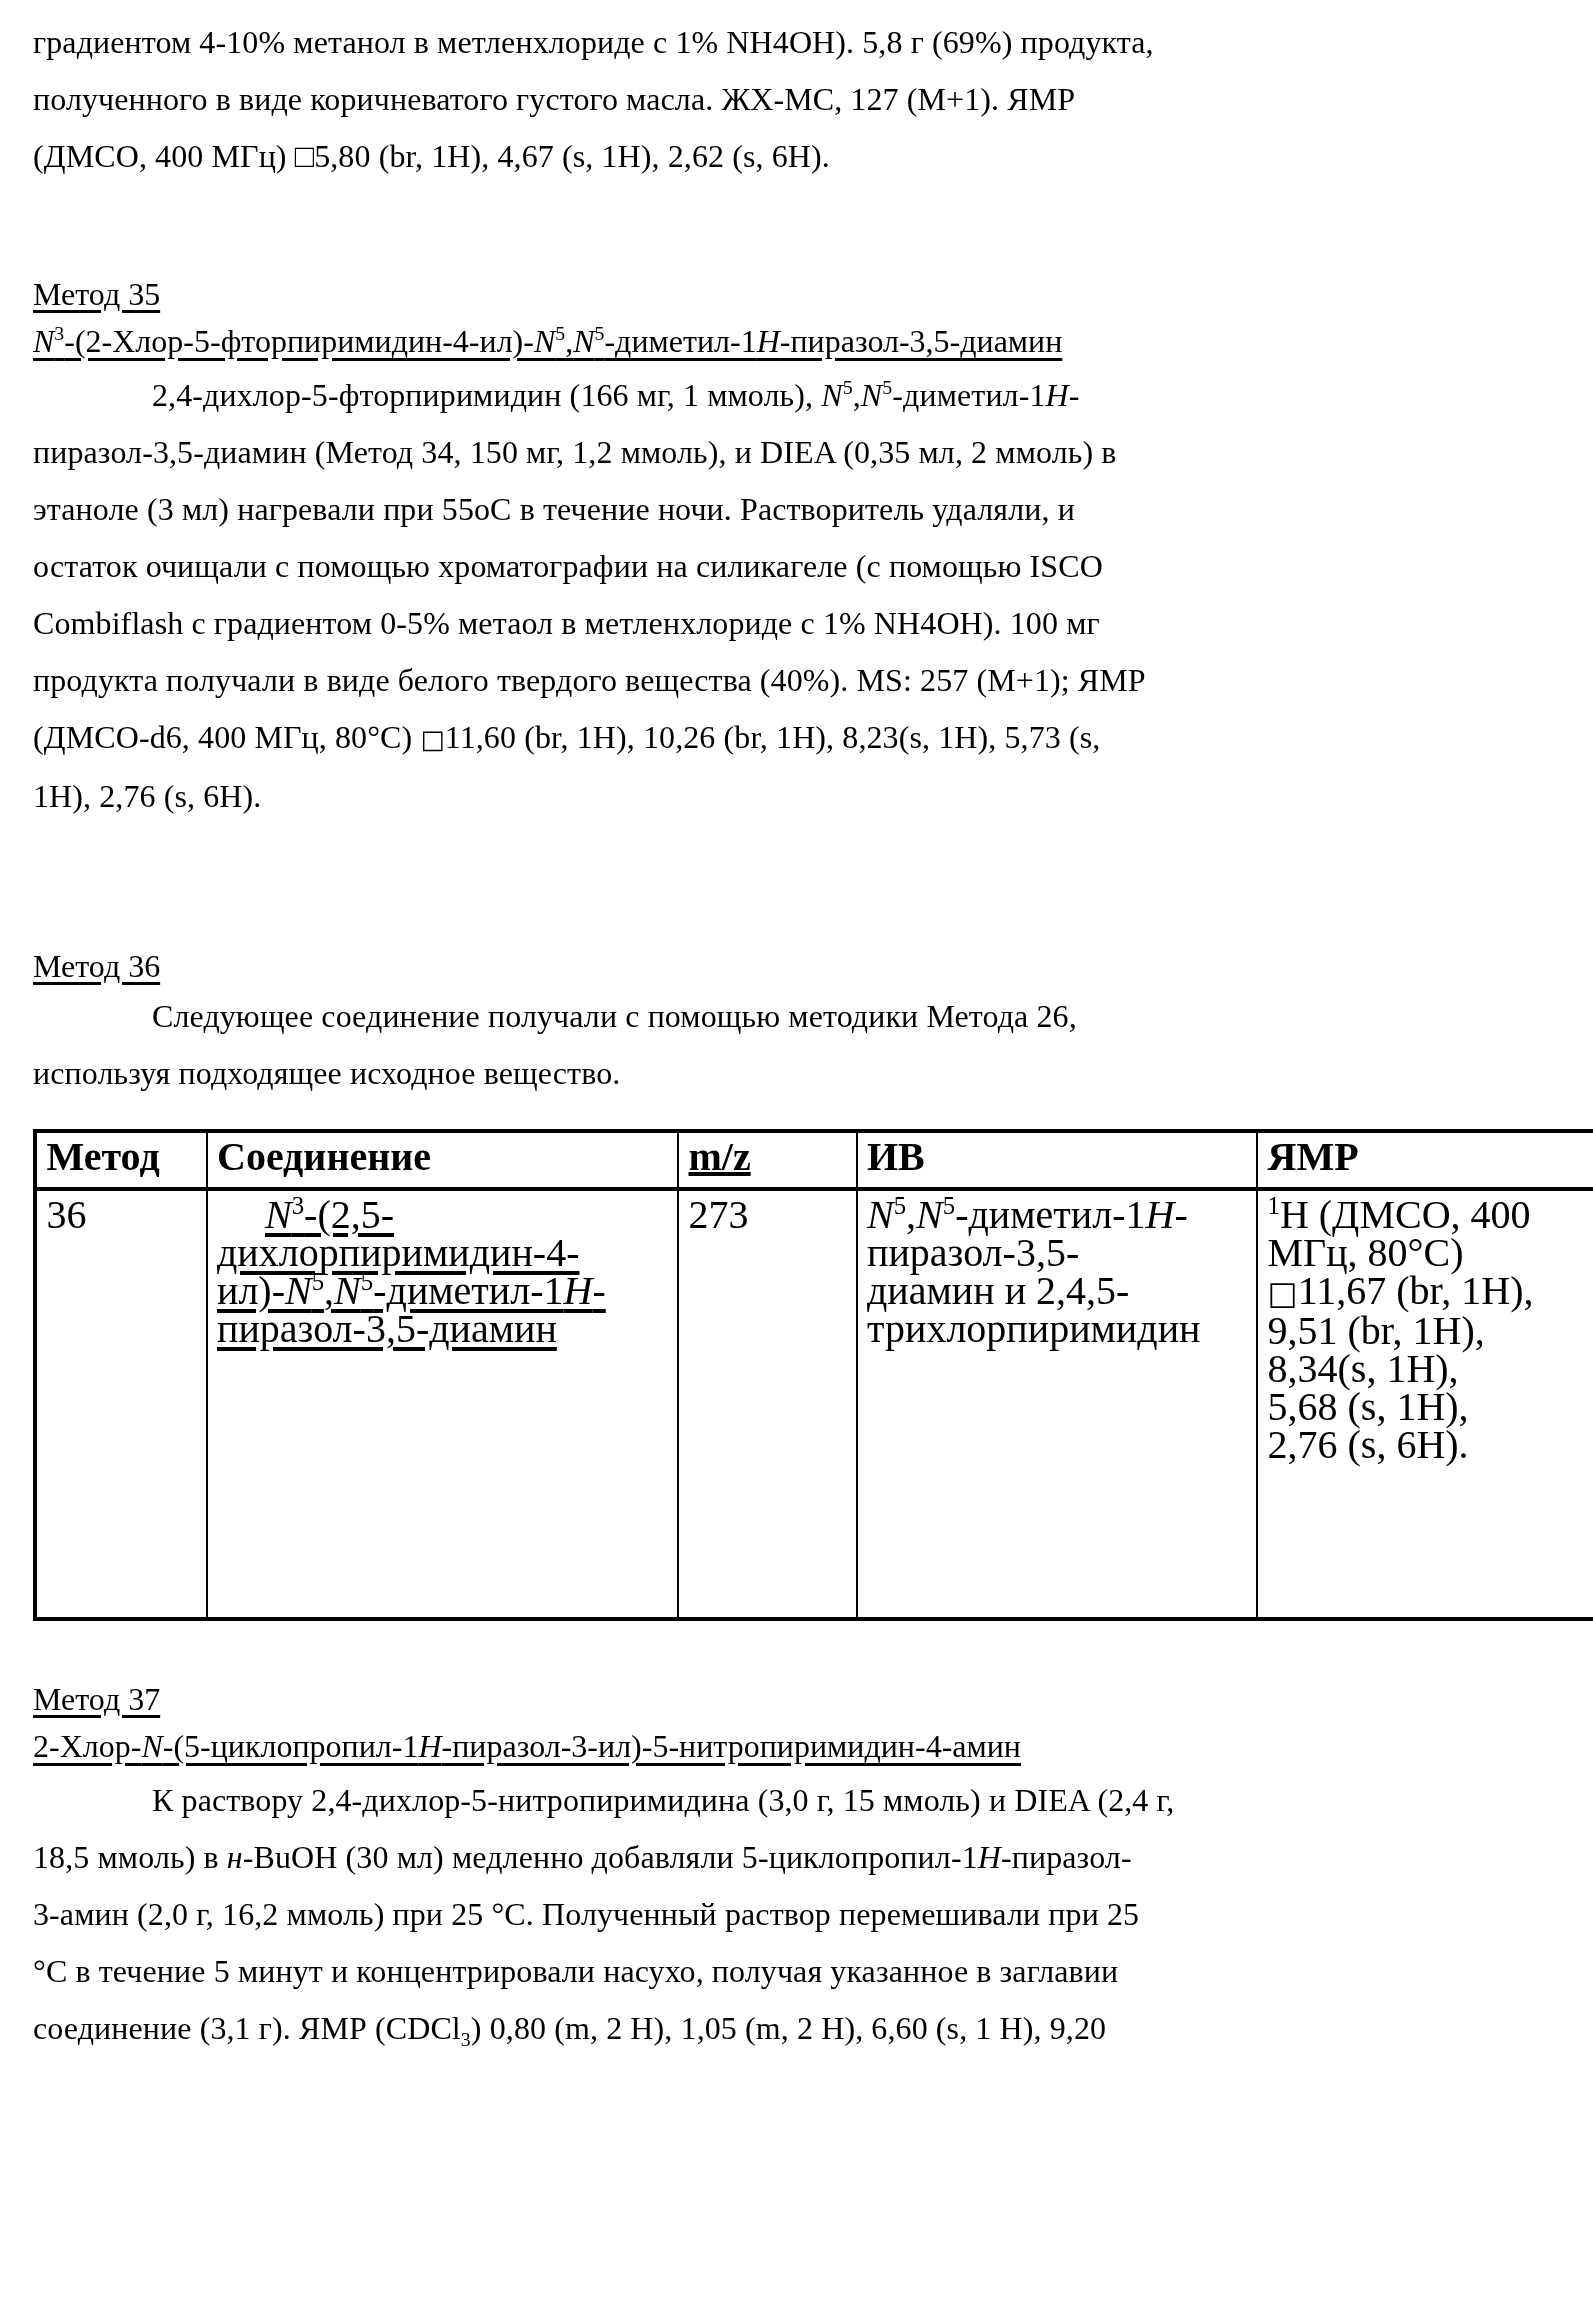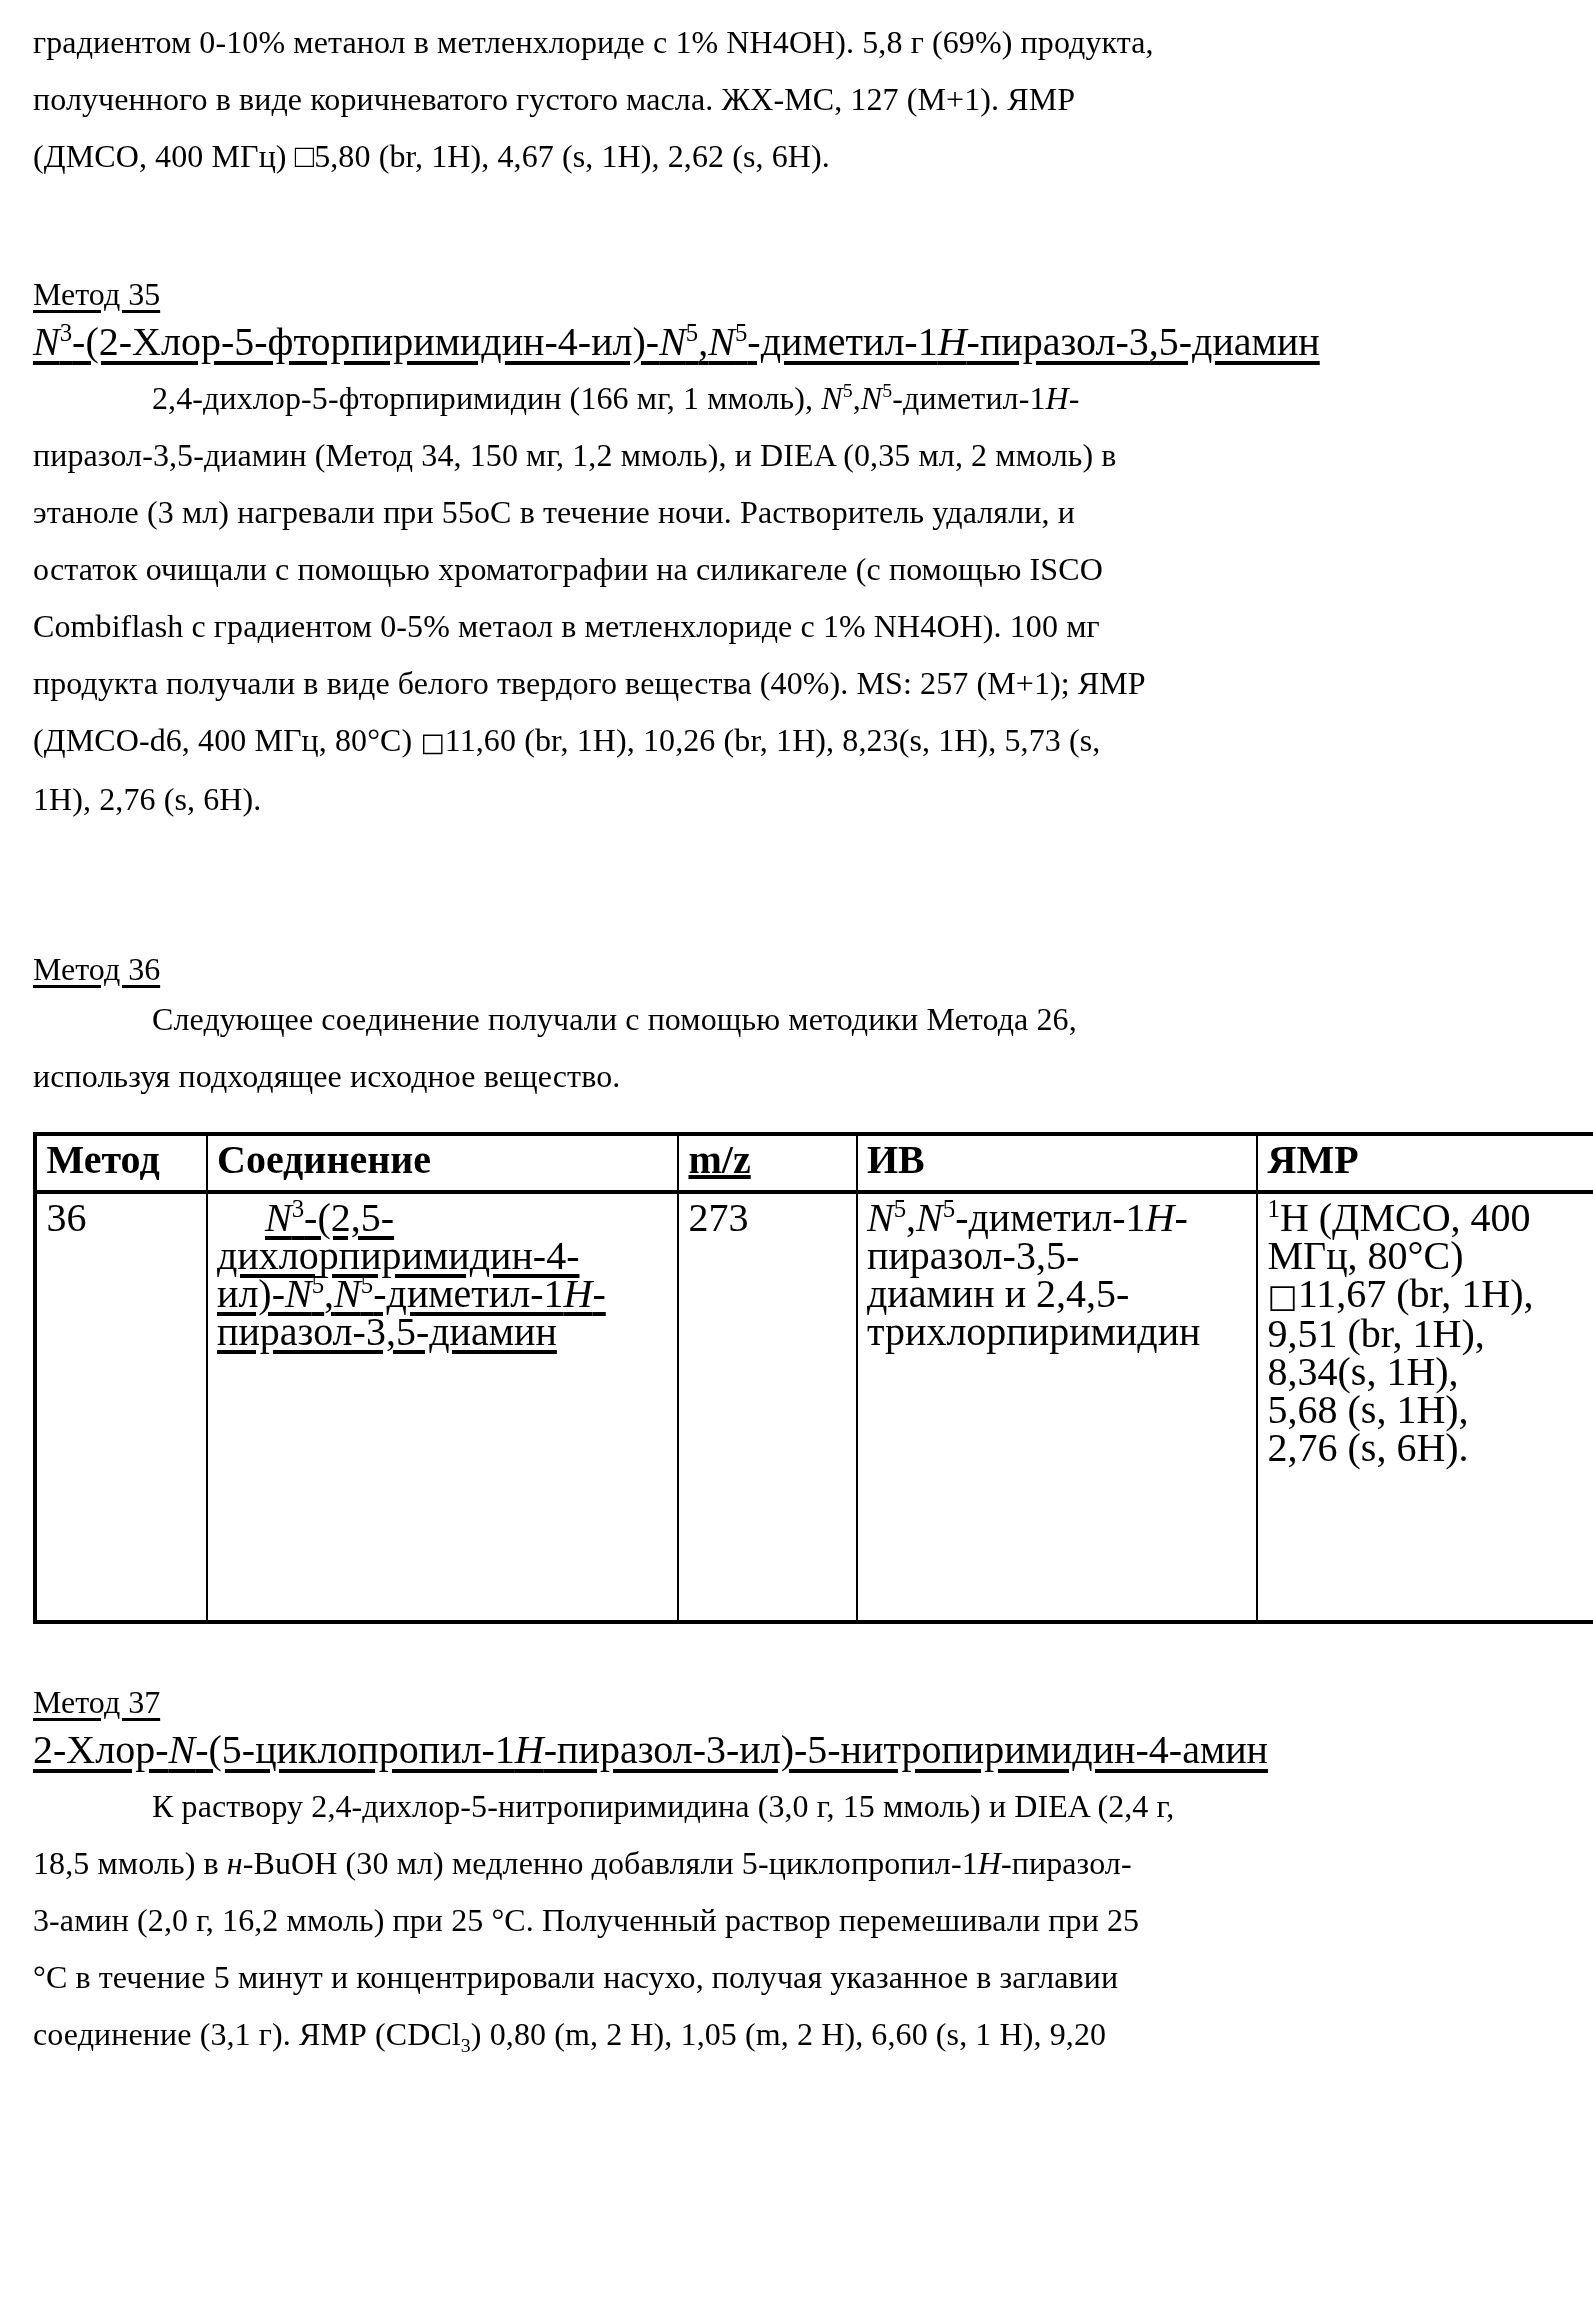--- a/index.html
+++ b/index.html
@@ -48,21 +48,21 @@
   .method-heading {
     font-size: 32px;
     font-weight: normal;
     line-height: 44px;
     text-decoration: underline;
     text-underline-offset: 4.8px;
     display: inline-block;
     margin: 0;
   }
   .compound-name {
-    font-size: 40px;
+    font-size: 32px;
     line-height: 51px;
     text-decoration: underline;
     text-underline-offset: 5.6px;
     display: inline;
   }
   .compound-wrap {
     font-size: 32px;
     line-height: 51px;
   }
 
@@ -116,21 +116,21 @@
     text-underline-offset: 4.8px;
     margin-left: 48px;
   }
 </style>
 </head>
 <body>
 
 <div class="page">
 
   <div class="para">
-    <span class="line">градиентом 0-10% метанол в метленхлориде с 1% NH4OH). 5,8 г (69%) продукта,</span>
+    <span class="line">градиентом 4-10% метанол в метленхлориде с 1% NH4OH). 5,8 г (69%) продукта,</span>
     <span class="line">полученного в виде коричневатого густого масла. ЖХ-МС, 127 (M+1). ЯМР</span>
     <span class="line">(ДМСО, 400 МГц) □5,80 (br, 1H), 4,67 (s, 1H), 2,62 (s, 6H).</span>
   </div>
 
   <div class="spacer-lg"></div>
 
   <div>
     <div>
       <span class="method-heading">Метод 35</span>
     </div>

